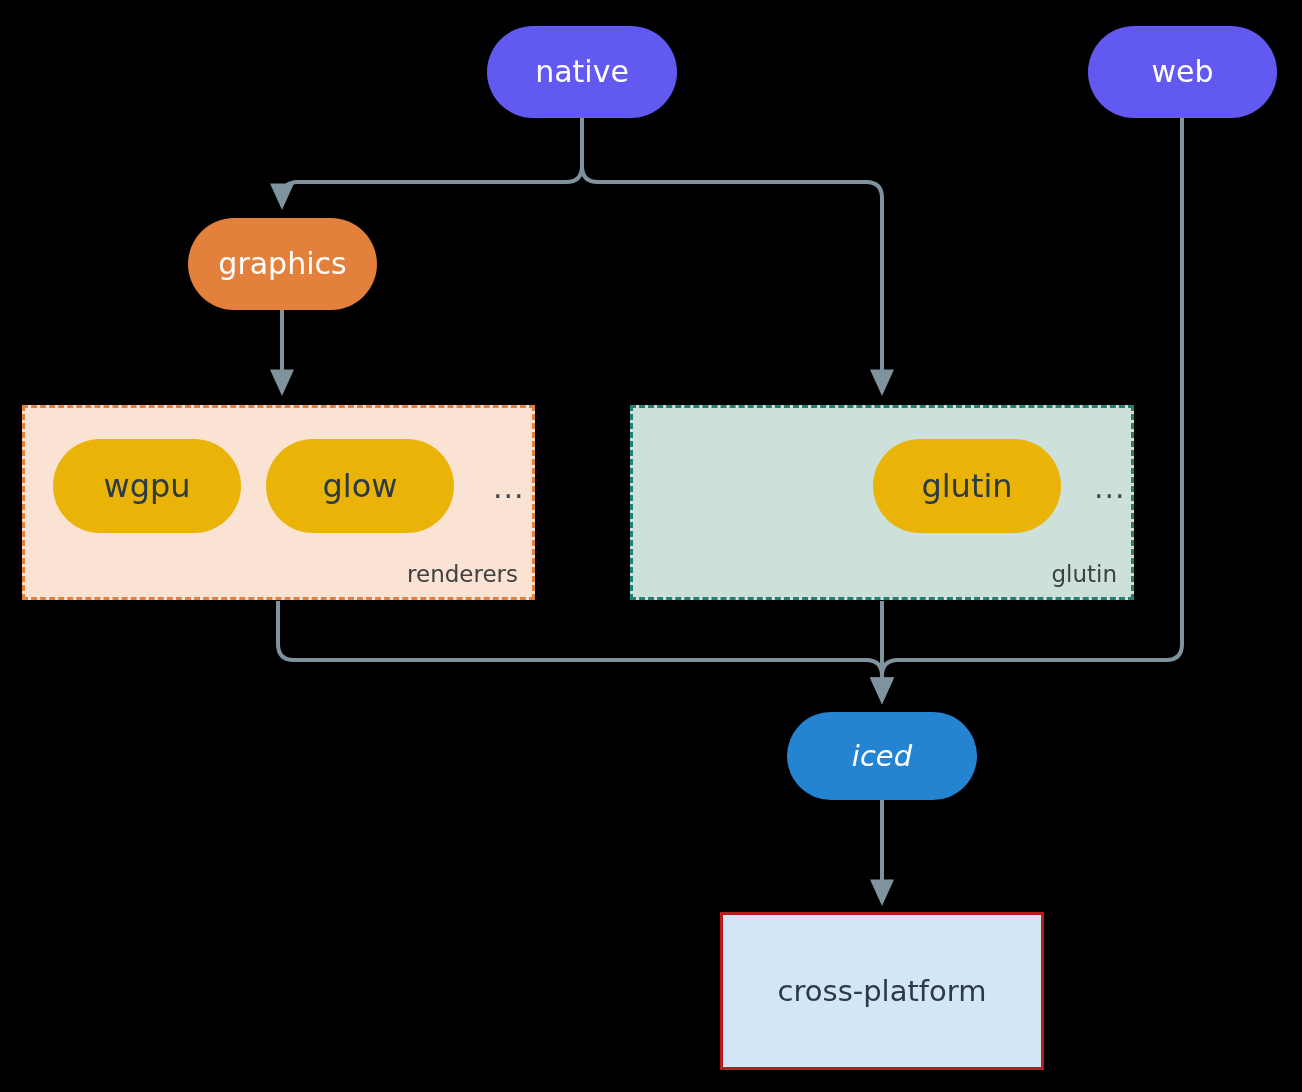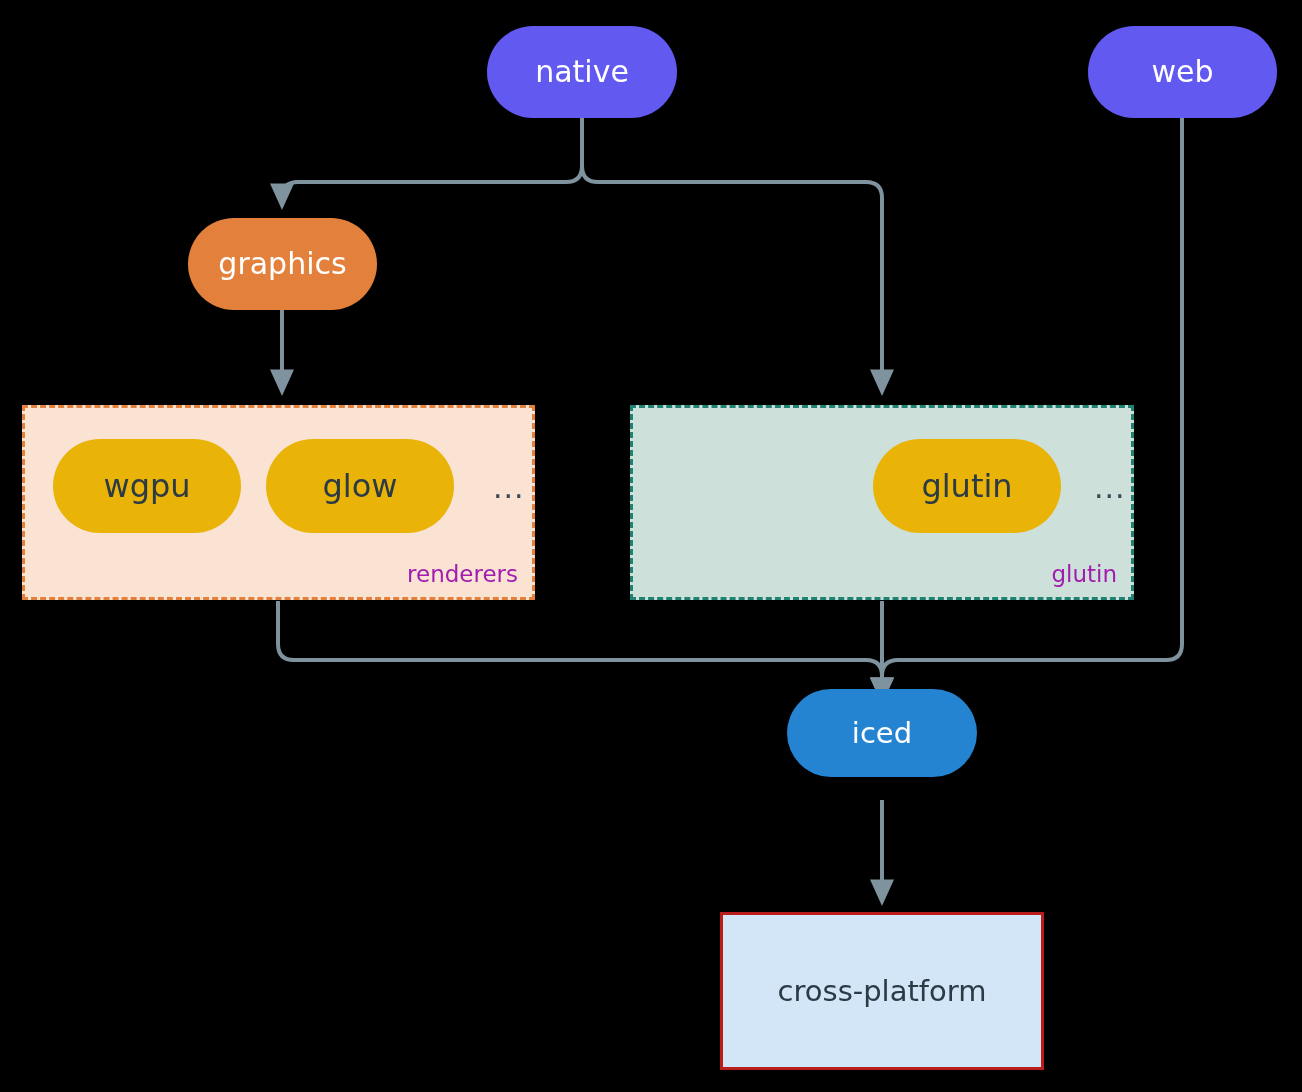--- a/index.html
+++ b/index.html
@@ -34,21 +34,21 @@
   }
   
   .pill {
     border-radius: 999px;
     color: #ffffff;
     font-size: 30px;
   }
   .pill-native { left: 487px; top: 26px;  width: 190px; height: 92px; background: #6259F0; }
   .pill-web    { left: 1088px; top: 26px; width: 189px; height: 92px; background: #6259F0; }
   .pill-graphics { left: 188px; top: 218px; width: 189px; height: 92px; background: #E2803C; text-align: center; }
-  .pill-iced   { left: 787px; top: 689px; width: 190px; height: 88px; background: #2484D2; font-size: 29px; }
+  .pill-iced   { left: 787px; top: 712px; width: 190px; height: 88px; background: #2484D2; font-size: 29px; font-style: italic; }
 
   
   .cluster {
     position: absolute;
     box-sizing: border-box;
     border-style: dashed;
     border-width: 3px;
   }
   .cluster-renderers {
     left: 22px; top: 405px; width: 513px; height: 195px;
@@ -58,21 +58,21 @@
   .cluster-shells {
     left: 630px; top: 405px; width: 504px; height: 195px;
     background: #CDE0DA;
     border-color: #1F8272;
   }
   .cluster-label {
     position: absolute;
     right: 14px;
     bottom: 10px;
     font-size: 23px;
-    color: #a21caf;
+    color: #404040;
   }
 
   
   .subpill {
     position: absolute;
     display: flex;
     align-items: center;
     justify-content: center;
     background: #eab308;
     border-radius: 999px;

